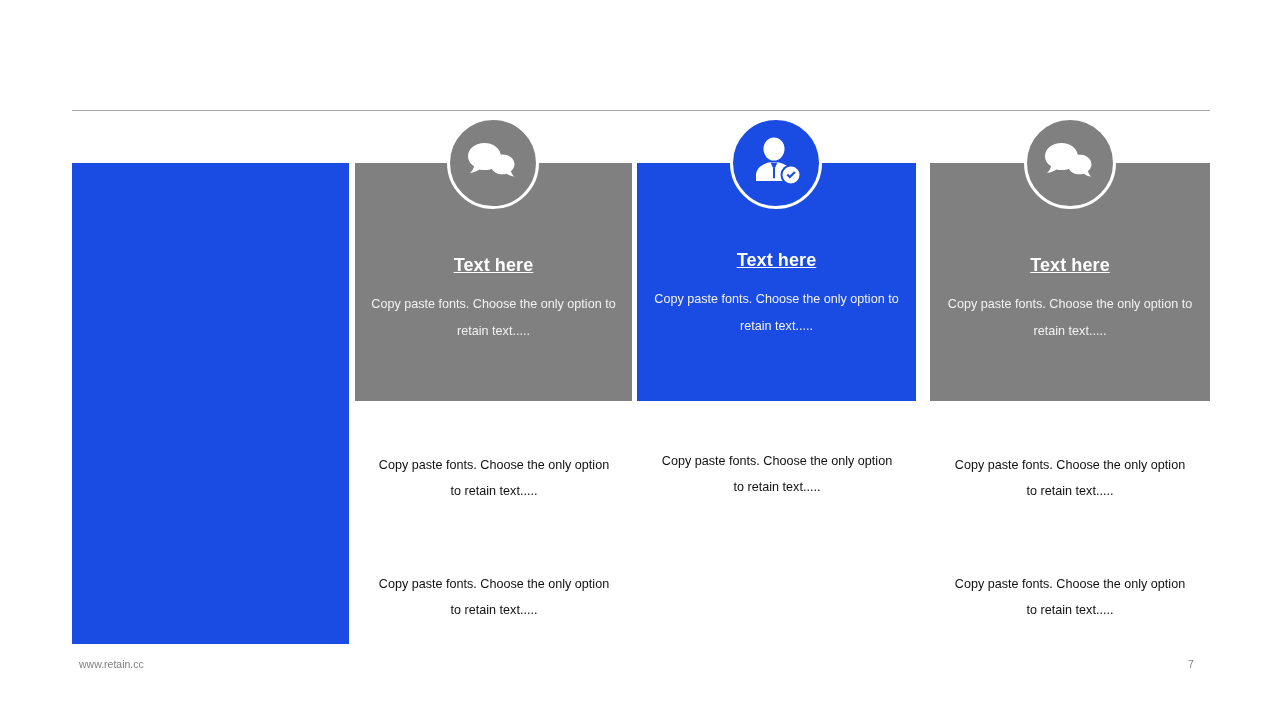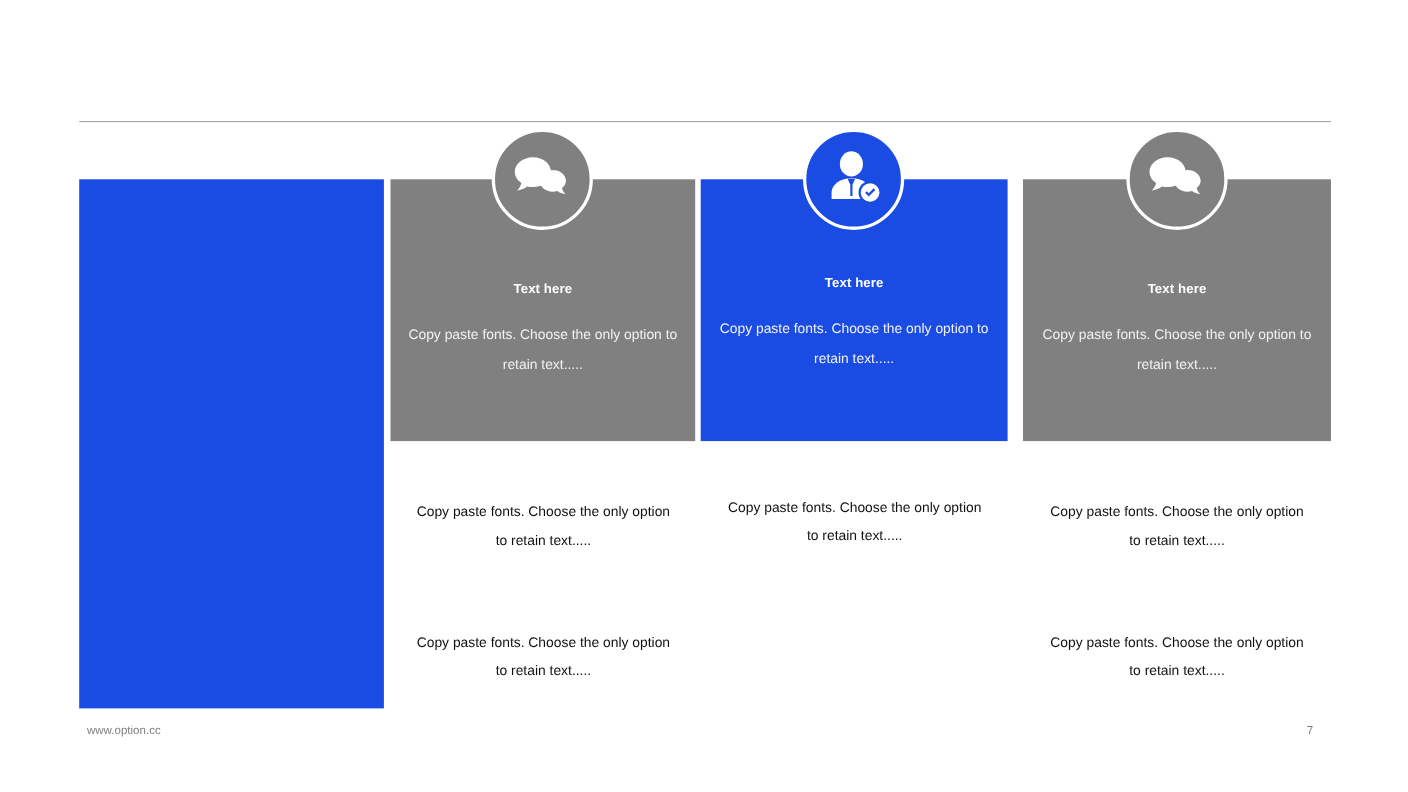--- a/index.html
+++ b/index.html
@@ -62,24 +62,25 @@
 
   .card-1 { left: 355px; width: 277px; }
   .card-2 { left: 637px; width: 279px; }
   .card-3 { left: 930px; width: 280px; }
 
   .card-title {
     position: absolute;
     left: 0;
     right: 0;
     top: 92px;
-    font-size: 12px;
+    font-size: 18px;
     font-weight: bold;
     color: #ffffff;
     letter-spacing: 0.1px;
+    text-decoration: underline;
   }
   .card-2 .card-title { top: 87px; }
 
   .card-body {
     position: absolute;
     left: 14px;
     right: 14px;
     top: 128px;
     font-size: 12.6px;
     line-height: 27px;
@@ -193,16 +194,16 @@
   </div>
 
   <div class="para para-c1 row-a">Copy paste fonts. Choose the only option to retain text.....</div>
   <div class="para para-c1 row-b">Copy paste fonts. Choose the only option to retain text.....</div>
 
   <div class="para para-c2 row-a">Copy paste fonts. Choose the only option to retain text.....</div>
 
   <div class="para para-c3 row-a">Copy paste fonts. Choose the only option to retain text.....</div>
   <div class="para para-c3 row-b">Copy paste fonts. Choose the only option to retain text.....</div>
 
-  <div class="footer-url">www.option.cc</div>
+  <div class="footer-url">www.retain.cc</div>
   <div class="page-num">7</div>
 
 </div>
 
 </body></html>

